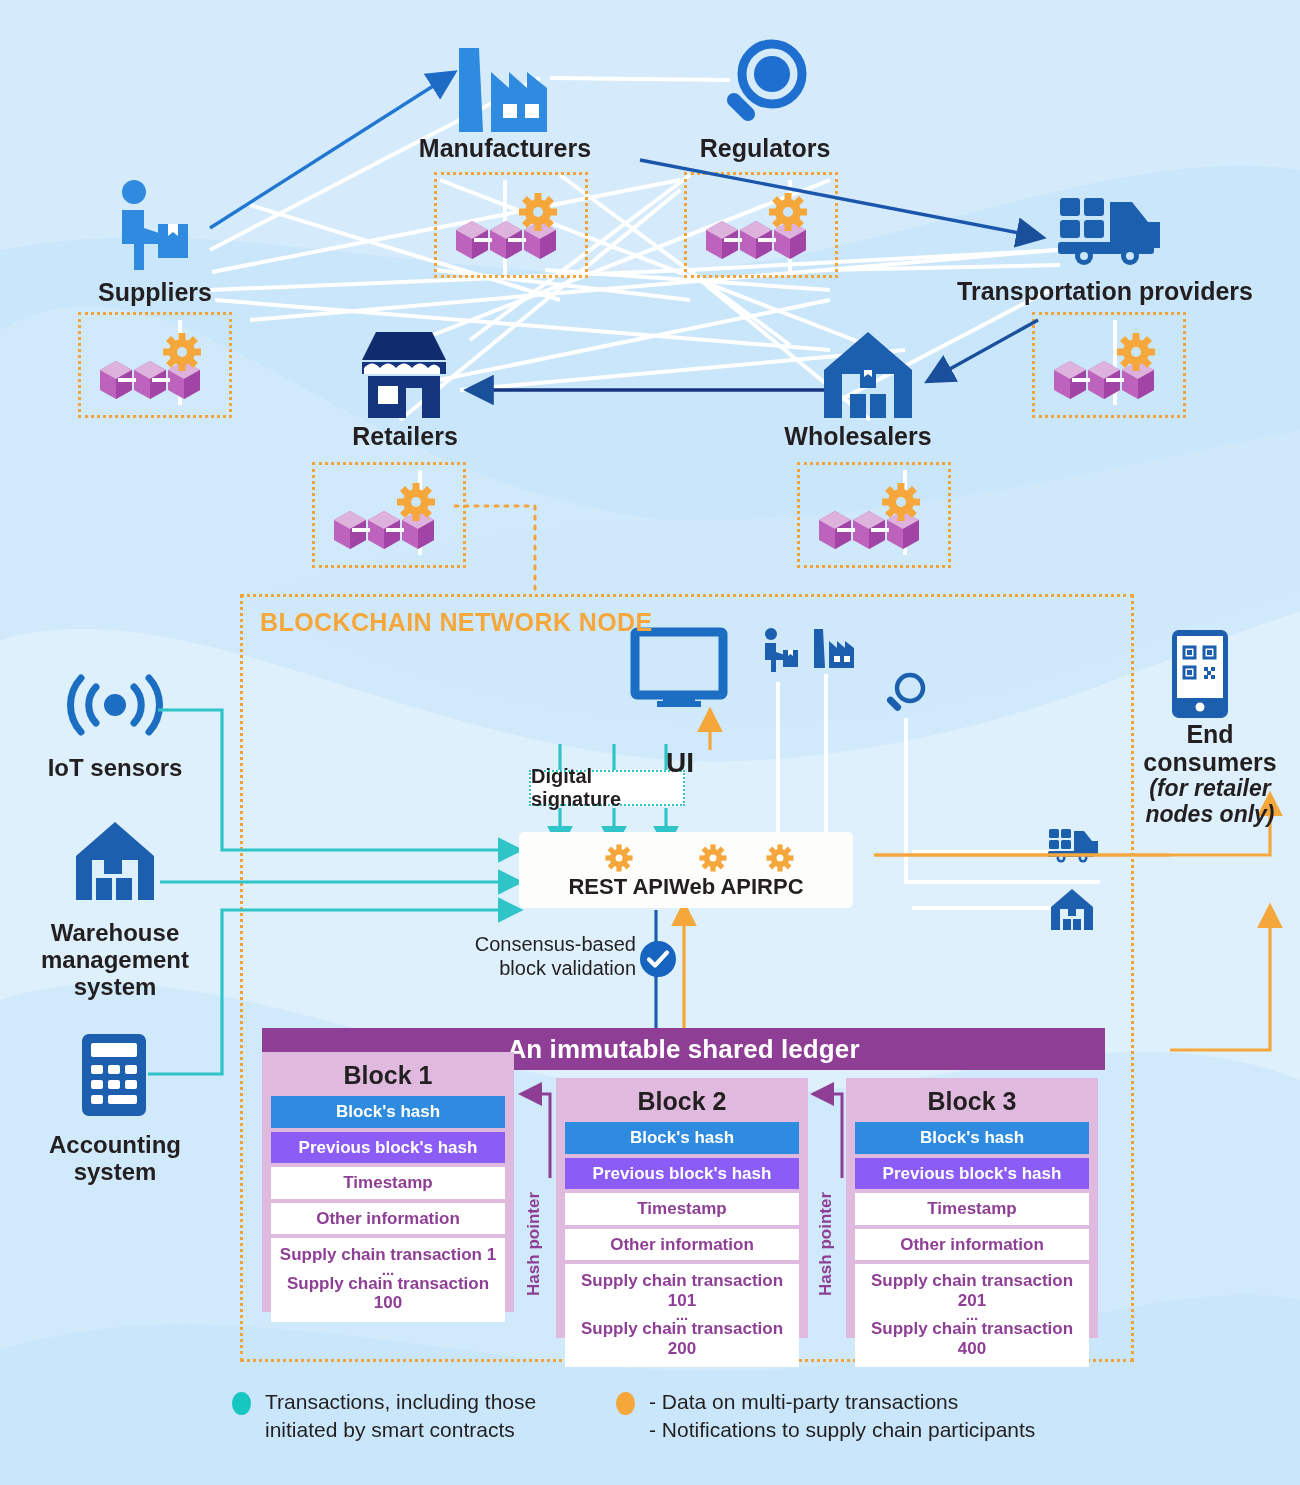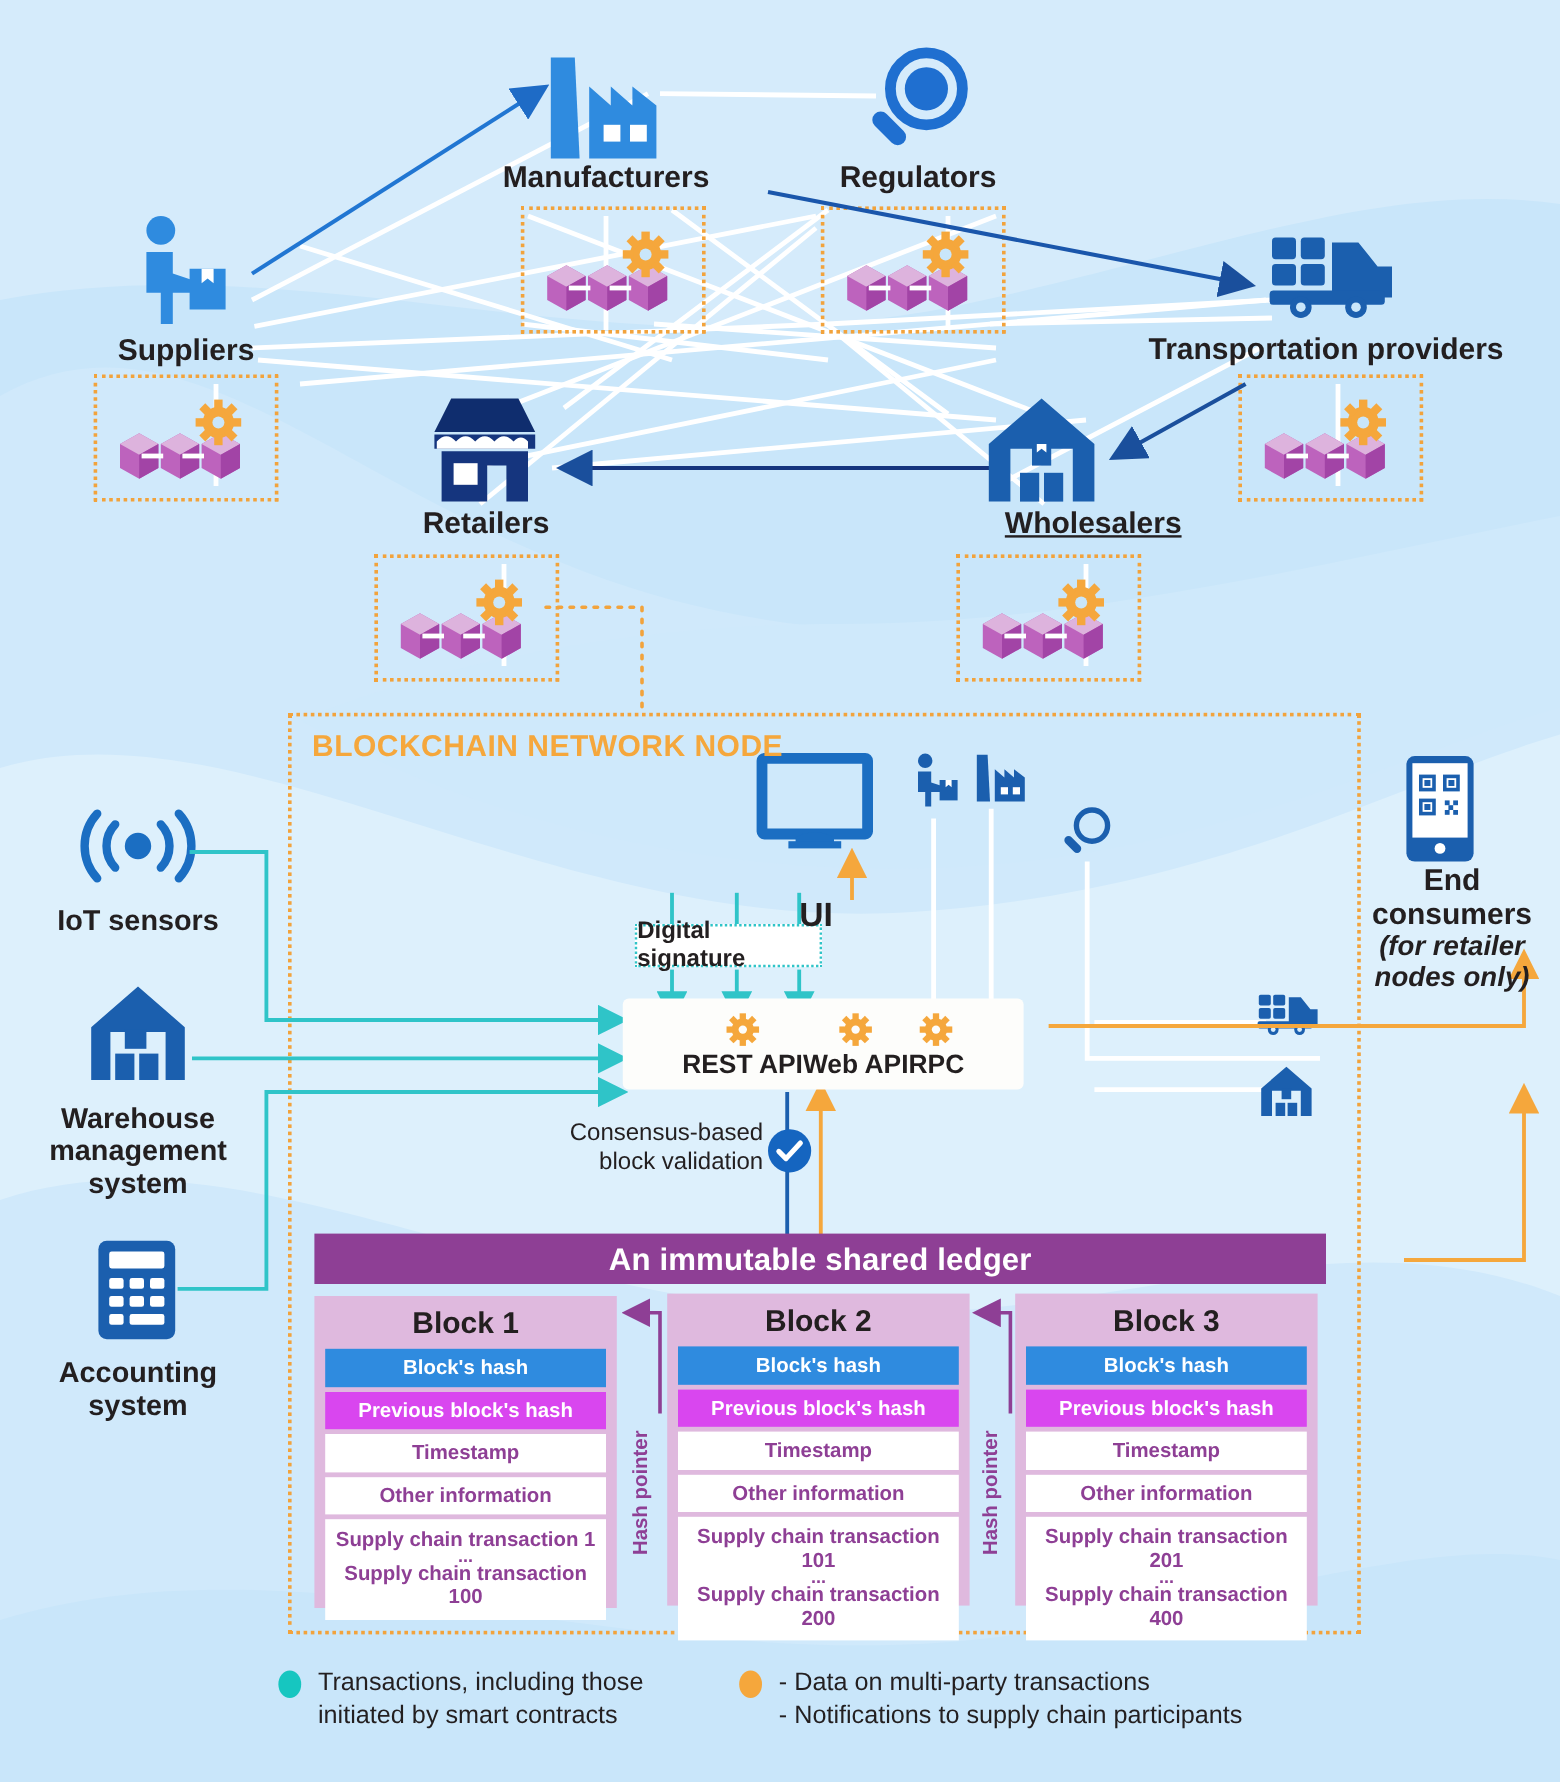--- a/index.html
+++ b/index.html
@@ -20,21 +20,21 @@
   .ledger{
     position:absolute;background:#8e3f95;color:#fff;font-size:26px;font-weight:700;
     display:flex;align-items:center;justify-content:center;z-index:10;letter-spacing:.1px;
   }
   .block{
     position:absolute;background:#dfb9de;z-index:10;box-sizing:border-box;padding:6px 9px 10px 9px;
   }
   .block-title{text-align:center;font-size:25px;font-weight:700;color:#231f20;padding:3px 0 6px 0;}
   .row{font-size:17px;font-weight:700;text-align:center;padding:6px 2px;margin-bottom:4px;line-height:1.15;}
   .row.hash{background:#2f8bdf;color:#ffffff;}
-  .row.prev{background:#d946ef;color:#fff;}
+  .row.prev{background:#8b5cf6;color:#fff;}
   .row.plain{background:#fff;color:#8e3f95;}
   .row.tx{background:#fff;color:#8e3f95;padding:7px 2px 9px 2px;margin-bottom:0;}
   .row.tx .ell{display:block;font-size:15px;line-height:.6;}
   .hashptr{
     position:absolute;color:#8e3f95;font-weight:700;font-size:17px;z-index:11;
     writing-mode:vertical-rl;transform:rotate(180deg);white-space:nowrap;
   }
   .bnn-title{
     position:absolute;color:#f5a73c;font-weight:700;font-size:25px;letter-spacing:.4px;z-index:11;
   }
@@ -160,21 +160,21 @@
   </svg>
   <div class="lbl node-label" style="left:280px;top:422px;width:250px;">Retailers</div>
 
   <svg class="layer" style="left:822px;top:330px;width:92px;height:88px;z-index:9;" viewBox="0 0 92 88">
     <path d="M46 2 L90 40 v48 h-18 v-44 h-52 v44 h-18 v-48 z" fill="#1b5fae"></path>
     <rect x="38" y="40" width="16" height="18" fill="#1b5fae"></rect>
     <path d="M42 40 h8 v7 l-4 -3 l-4 3 z" fill="#ffffff"></path>
     <rect x="28" y="64" width="16" height="24" fill="#1b5fae"></rect>
     <rect x="48" y="64" width="16" height="24" fill="#1b5fae"></rect>
   </svg>
-  <div class="lbl node-label" style="left:786px;top:422px;width:250px;text-decoration:underline;">Wholesalers</div>
+  <div class="lbl node-label" style="left:733px;top:422px;width:250px;">Wholesalers</div>
 
   <div class="dbox" style="left:78px;top:312px;width:148px;height:100px;"></div>
   <svg class="smallnode" style="left:92px;top:330px;width:120px;height:78px;" viewBox="0 0 120 78">
     <line x1="90" y1="6" x2="90" y2="58" stroke="#ffffff" stroke-width="4"></line>
     <g fill="#bd63bd">
       <path d="M8 40 l16 -9 l16 9 v20 l-16 9 l-16 -9 z"></path>
         <path d="M8 40 l16 -9 l16 9 l-16 9 z" fill="#ddb3dd"></path>
         <path d="M24 49 l16 -9 v20 l-16 9 z" fill="#a244a6"></path>
       <path d="M42 40 l16 -9 l16 9 v20 l-16 9 l-16 -9 z"></path>
         <path d="M42 40 l16 -9 l16 9 l-16 9 z" fill="#ddb3dd"></path>
@@ -591,21 +591,21 @@
   </svg>
   <div class="lbl" style="left:1130px;top:720px;width:160px;font-size:25px;font-weight:700;line-height:1.12;">
     <div>End</div>
     <div>consumers</div>
     <div class="ital" style="font-size:23px;">(for retailer</div>
     <div class="ital" style="font-size:23px;">nodes only)</div>
   </div>
 
   <div class="ledger" style="left:262px;top:1028px;width:843px;height:42px;">An immutable shared ledger</div>
 
-  <div class="block" style="left:262px;top:1080px;width:252px;height:260px;">
+  <div class="block" style="left:262px;top:1052px;width:252px;height:260px;">
     <div class="block-title">Block 1</div>
     <div class="row hash">Block's hash</div>
     <div class="row prev">Previous block's hash</div>
     <div class="row plain">Timestamp</div>
     <div class="row plain">Other information</div>
     <div class="row tx">
       <span>Supply chain transaction 1</span>
       <span class="ell">...</span>
       <span>Supply chain transaction 100</span>
     </div>

